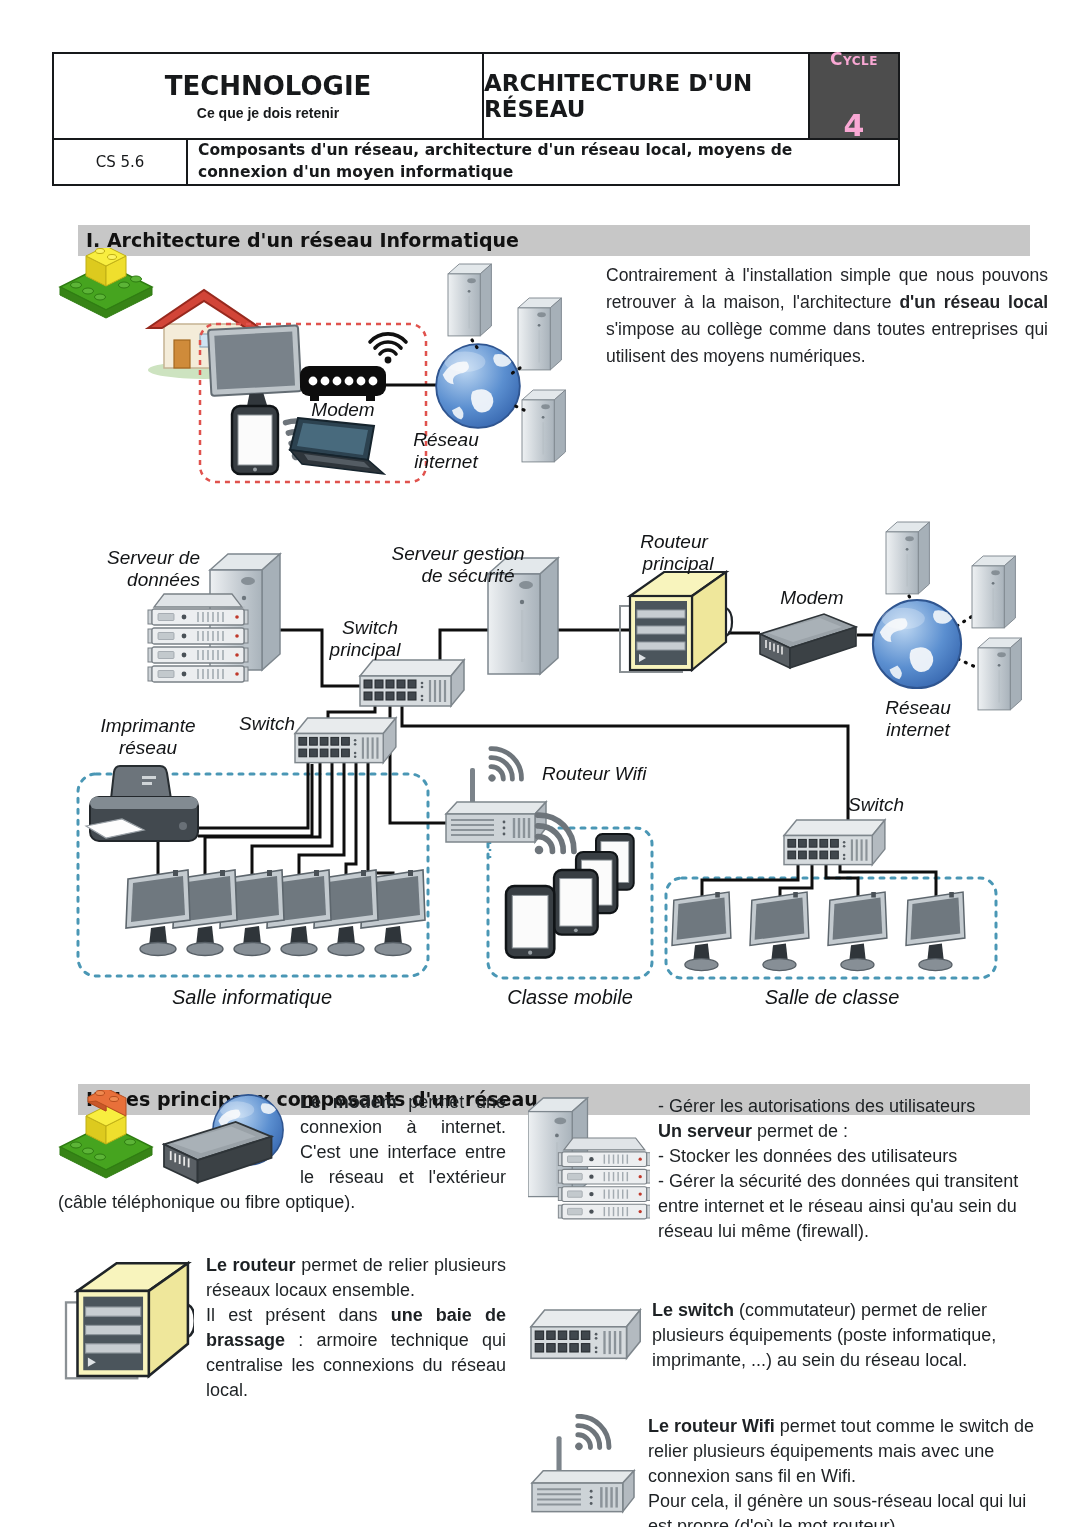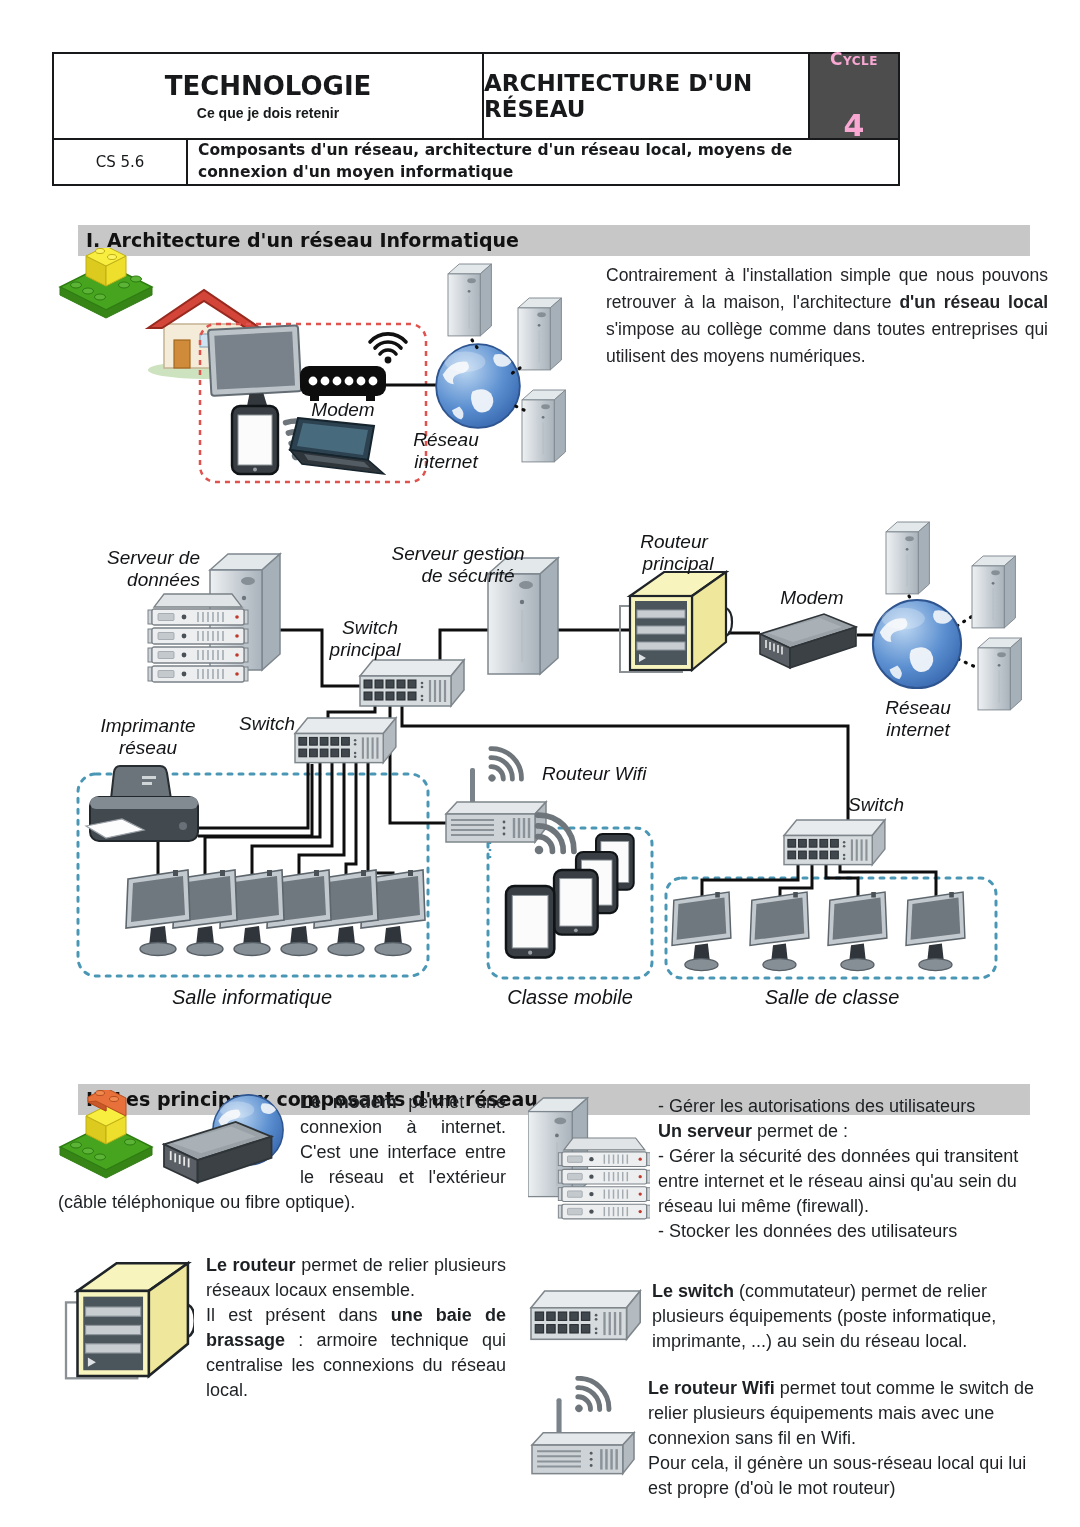--- a/index.html
+++ b/index.html
@@ -49,21 +49,21 @@
 
   
   .comp-col{position:absolute;}
   #col-left{left:58px;top:1090px;width:448px;}
   #col-right{left:528px;top:1094px;width:512px;}
   .comp-block::after{content:"";display:block;clear:both;}
   .fl{float:left;}
   .ctext{font-size:18px;line-height:25px;color:#1d2124;margin:0;}
   #col-left .ctext{text-align:justify;}
   .mt{margin-top:38px;}
-  .mtr{margin-top:17px;}
+  .mtr{margin-top:36px;}
 </style>
 </head>
 <body>
 
 <div class="page">
 
   <svg width="0" height="0" style="position:absolute" aria-hidden="true">
     <defs>
       <linearGradient id="gT" x1="0" y1="0" x2="1" y2="0">
         <stop offset="0" stop-color="#eef1f3"></stop>
@@ -487,22 +487,22 @@
   <div class="comp-col" id="col-right">
 
     <div class="comp-block">
       <svg class="fl" width="122" height="168" viewBox="0 0 122 168" style="margin-right:8px">
         <use href="#towerBig" transform="translate(0,4) scale(0.85)"></use>
         <use href="#rackStack" transform="translate(34,44) scale(0.92)"></use>
       </svg>
       <div class="ctext">
         <div>- Gérer les autorisations des utilisateurs</div>
         <div><span class="b">Un serveur</span><span> permet de :</span></div>
+        <div>- Stocker les données des utilisateurs</div>
         <div>- Gérer la sécurité des données qui transitent entre internet et le réseau ainsi qu'au sein du réseau lui même (firewall).</div>
-        <div>- Stocker les données des utilisateurs</div>
       </div>
     </div>
 
     <div class="comp-block mtr">
       <svg class="fl" width="116" height="80" viewBox="0 0 116 80" style="margin-right:8px">
         <use href="#switchDev" transform="translate(3,12) scale(1.05)"></use>
       </svg>
       <p class="ctext"><span class="b">Le switch</span><span> (commutateur) permet de relier plusieurs équipements (poste informatique, imprimante, ...) au sein du réseau local.</span></p>
     </div>
 

